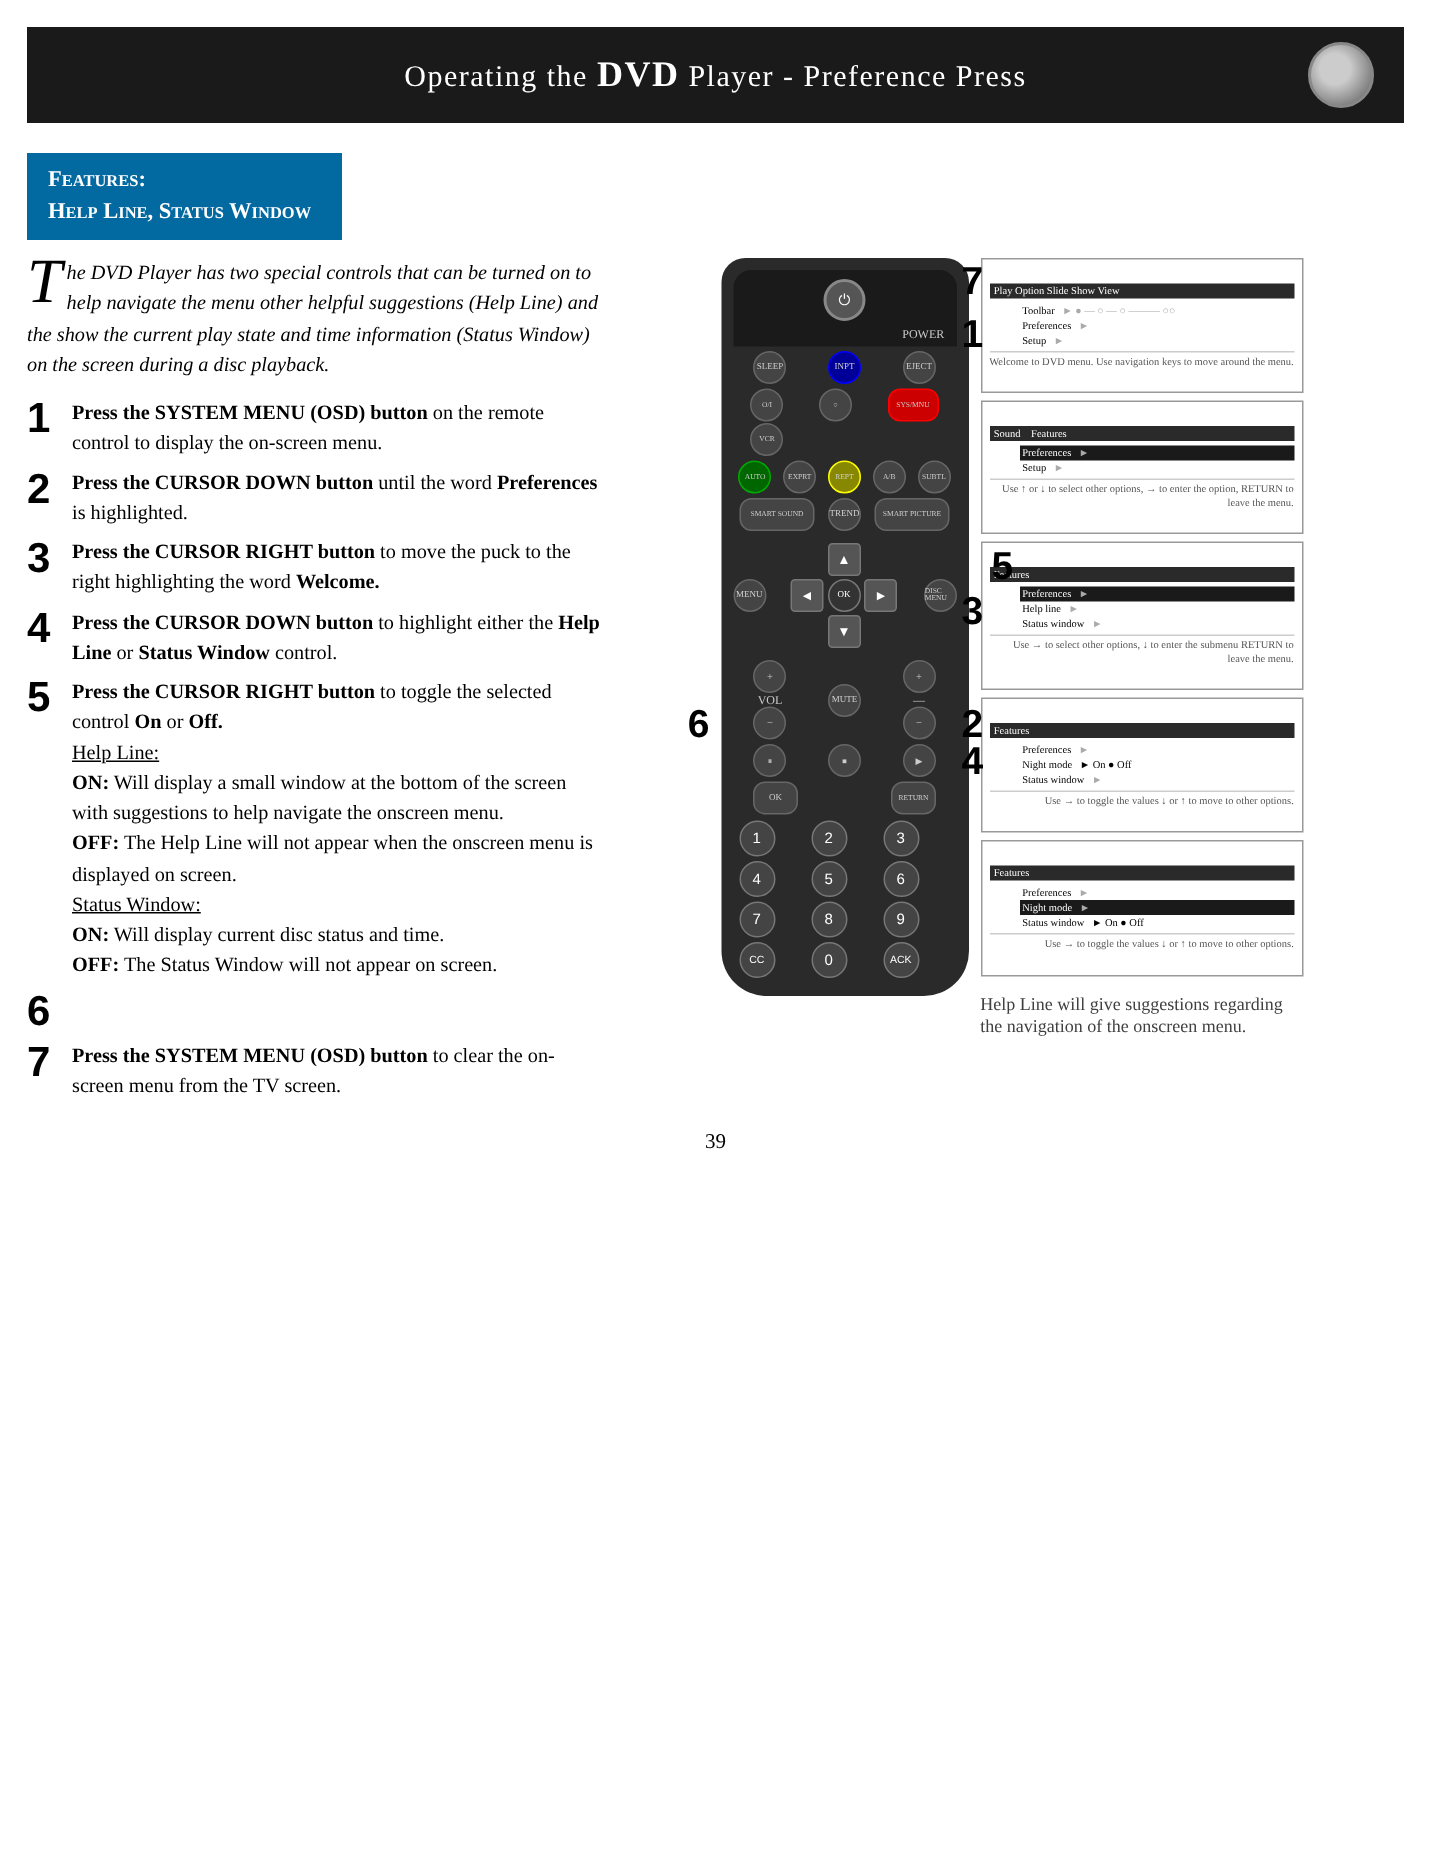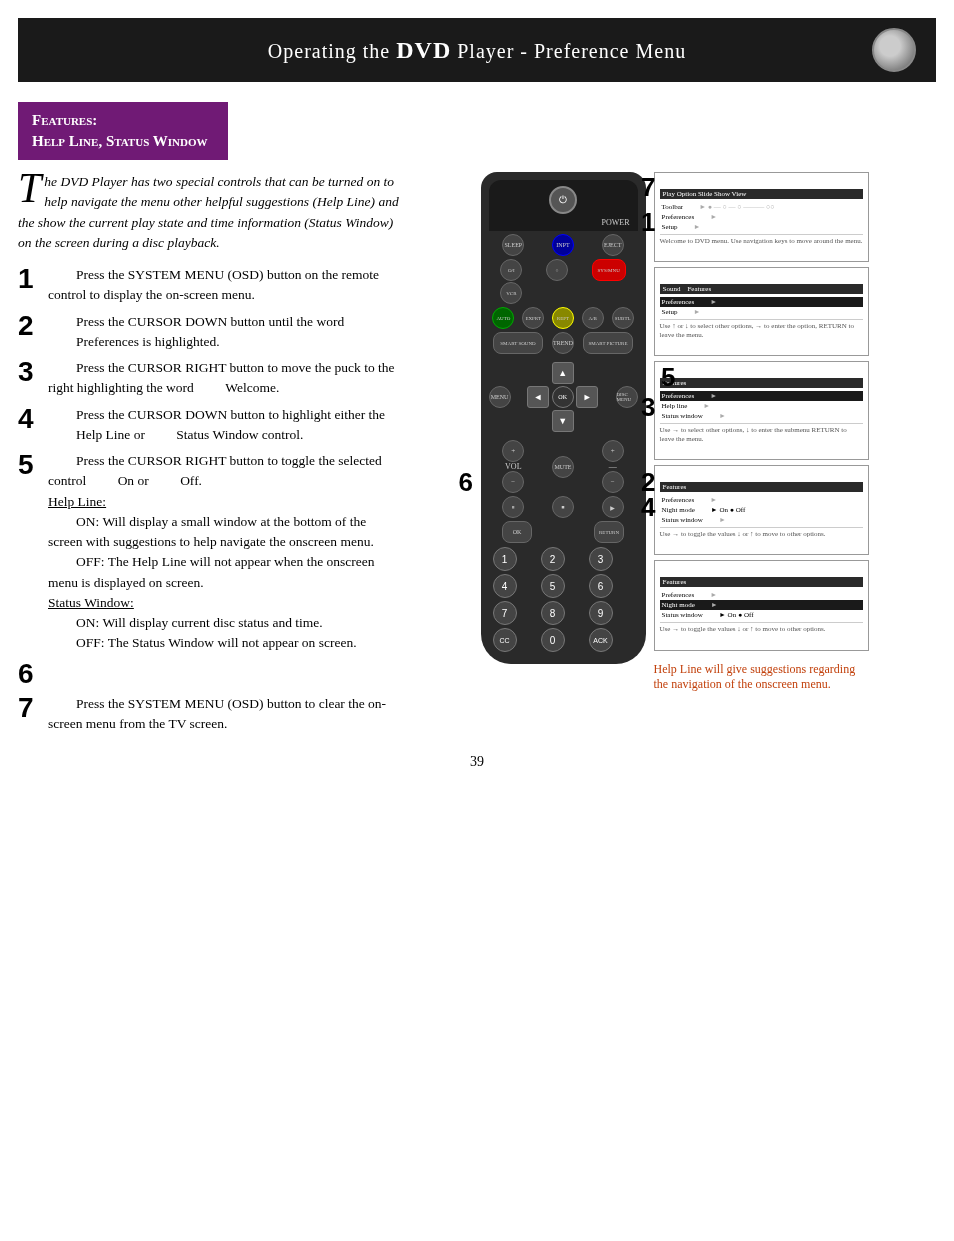--- a/index.html
+++ b/index.html
@@ -36,21 +36,21 @@
       width: 44px;
       height: 44px;
       border-radius: 50%;
       background: radial-gradient(circle at 40% 40%, #ccc 30%, #888 70%, #555 100%);
       border: 2px solid #888;
       flex-shrink: 0;
     }
 
     
     .features-box {
-      background: #701a75;
+      background: #0369a1;
       color: #fff;
       width: 210px;
       padding: 8px 14px;
       margin: 20px 18px 0 18px;
     }
     .features-box-title {
       font-size: 15px;
       font-weight: bold;
       font-variant: small-caps;
       line-height: 1.4;
@@ -109,21 +109,21 @@
       font-weight: bold;
       line-height: 1;
       min-width: 22px;
       flex-shrink: 0;
       font-family: Arial, sans-serif;
     }
     .step-content {
       font-size: 13.5px;
       line-height: 1.5;
     }
-    .step-content b { font-weight: normal; margin-left: 28px; }
+    .step-content b { font-weight: bold; }
     .step-content .underline { text-decoration: underline; }
 
     
     .remote-screens-area {
       display: flex;
       gap: 8px;
       align-items: flex-start;
       margin-top: 0;
     }
 
@@ -266,46 +266,47 @@
       background: #2a2a2a;
       color: #fff;
       font-size: 7px;
       padding: 1px 3px;
       margin-bottom: 3px;
     }
 
     .screen-row {
       display: flex;
       align-items: flex-end;
-      gap: 16px;
+      gap: 5px;
       padding: 1px 2px;
       font-size: 7px;
+      margin-left: 20px;
     }
     .screen-row.selected {
       background: #1a1a1a;
       color: #fff;
     }
     .screen-row .arrow {
       color: #aaa;
     }
 
     .screen-note {
       font-size: 7px;
       color: #555;
       margin-top: 2px;
       border-top: 1px solid #ccc;
       padding-top: 2px;
-      text-align: left;
+      text-align: right;
       line-height: 1.2;
     }
 
     
     .caption-text {
       font-size: 12px;
-      color: #c2410c;
+      color: #404040;
       margin-top: 6px;
       max-width: 215px;
     }
 
     
     .page-number {
       text-align: center;
       font-size: 14px;
       padding: 20px 0 10px;
     }
@@ -324,21 +325,21 @@
       font-family: Arial, sans-serif;
       z-index: 10;
     }
   </style>
 </head>
 <body>
 
 <div class="page-header">
   <div style="width:44px;"></div>
   <div class="page-header-title">
-    <span>Operating the </span><span class="bold">DVD</span><span> Player - </span><span>Preference Menu</span>
+    <span>Operating the </span><span class="bold">DVD</span><span> Player - </span><span>Preference Press</span>
   </div>
   <div class="dvd-icon"></div>
 </div>
 
 <div class="features-box">
   <div class="features-box-title">
     <span>Features:</span><br>
     <span>Help Line, Status Window</span>
   </div>
 </div>

